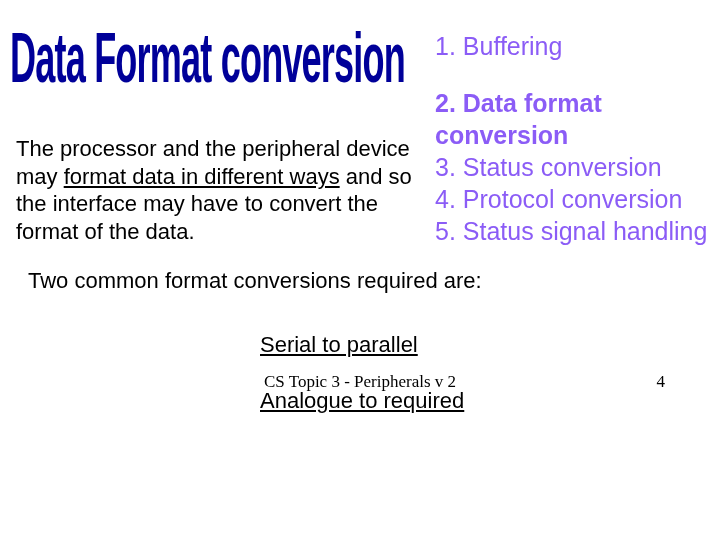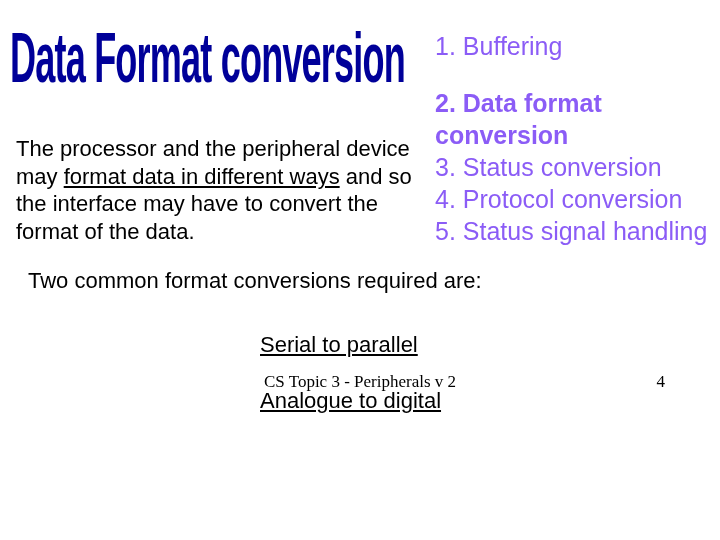--- a/index.html
+++ b/index.html
@@ -103,18 +103,18 @@
     <div><span>5.</span> <span>Status signal handling</span></div>
   </div>
 
   <div class="p1">
     <span>The processor and the peripheral device may </span><span class="u">format data in different ways</span><span> and so the interface may have to convert the format of the data.</span>
   </div>
 
   <div class="p2">Two common format conversions required are:</div>
 
   <div class="link1">Serial to parallel</div>
-  <div class="link2">Analogue to digital</div>
+  <div class="link2">Analogue to required</div>
 
   <div class="footer-center">CS Topic 3 - Peripherals v 2</div>
   <div class="footer-right">4</div>
 
 </div>
 
 </body></html>

